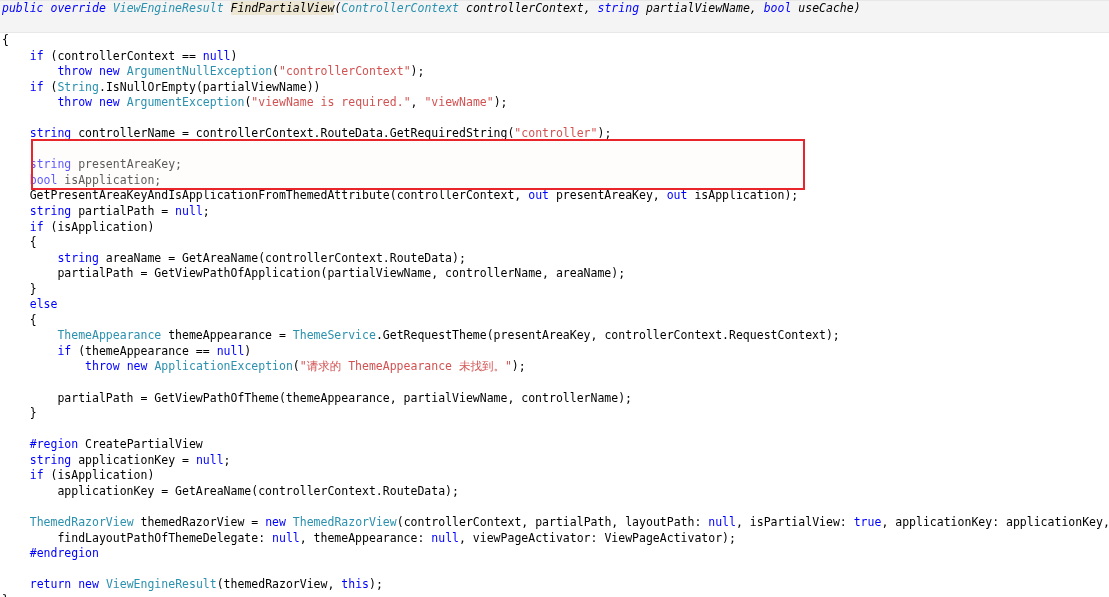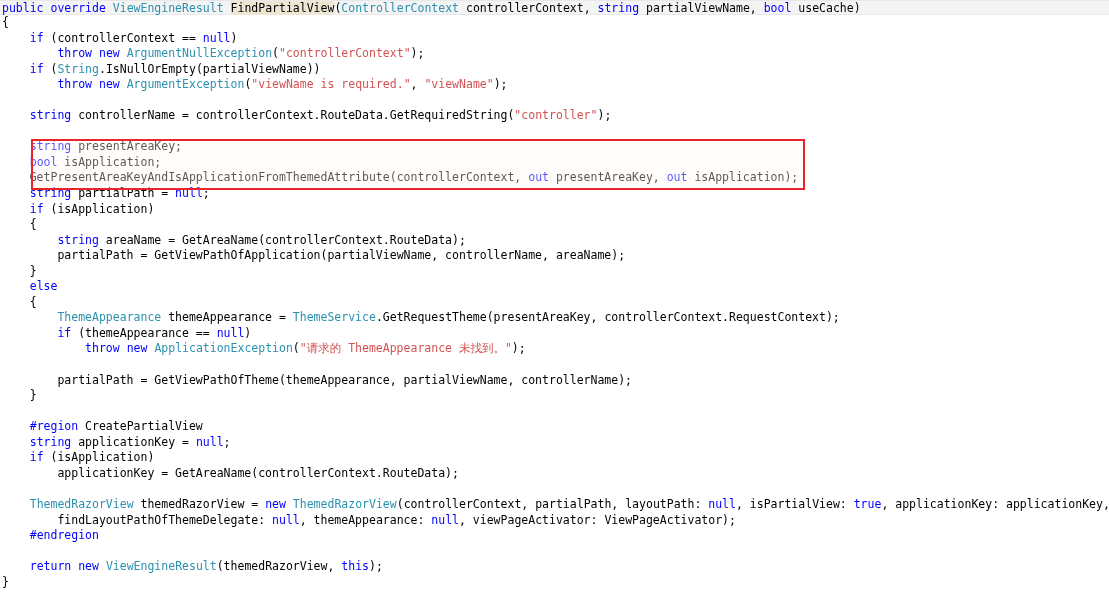--- a/index.html
+++ b/index.html
@@ -33,22 +33,23 @@
     height: 15.55px;
     padding-left: 2px;
     box-sizing: border-box;
     color: #000000;
     white-space: pre;
   }
   .line.cur {
     background: #f4f4f4;
     border-top: 1px solid #e8e8e8;
     border-bottom: 1px solid #e8e8e8;
-    height: 15px;
+    height: 33px;
     line-height: 15px;
+    font-style: italic;
   }
   
   .kw   { color: #0000ff; }
   .type { color: #2b91af; }
   .str  { color: #d25252; }
   .pp   { color: #0000ff; }
   .plain{ color: #000000; }
   .hl   { background: #ece6d2; }
 
   

